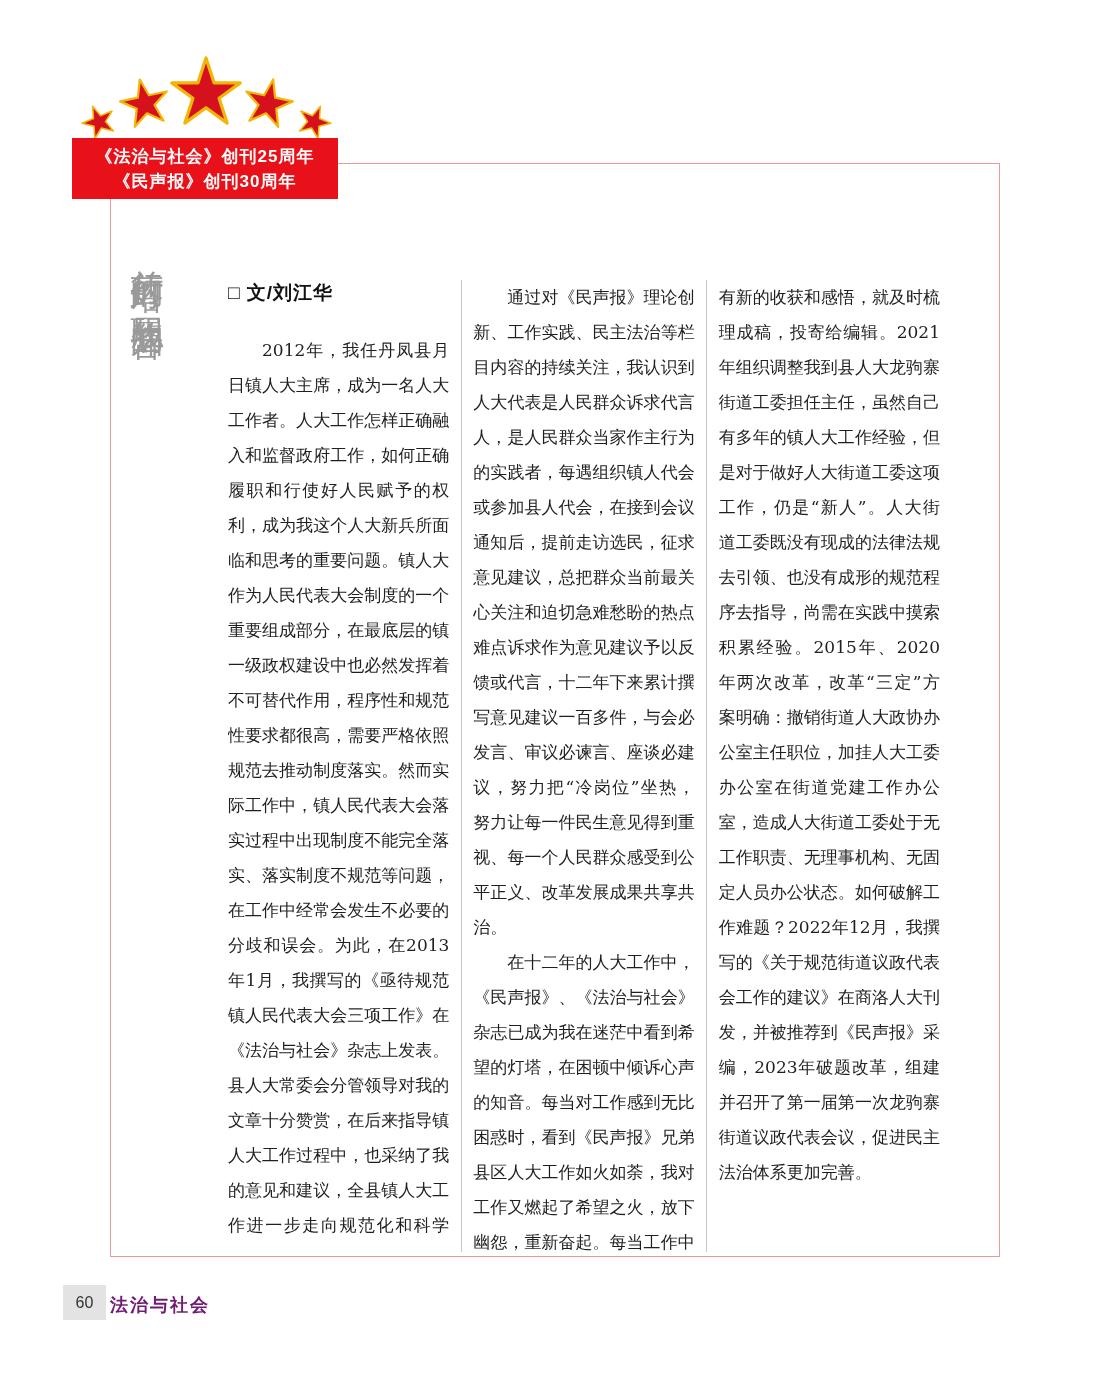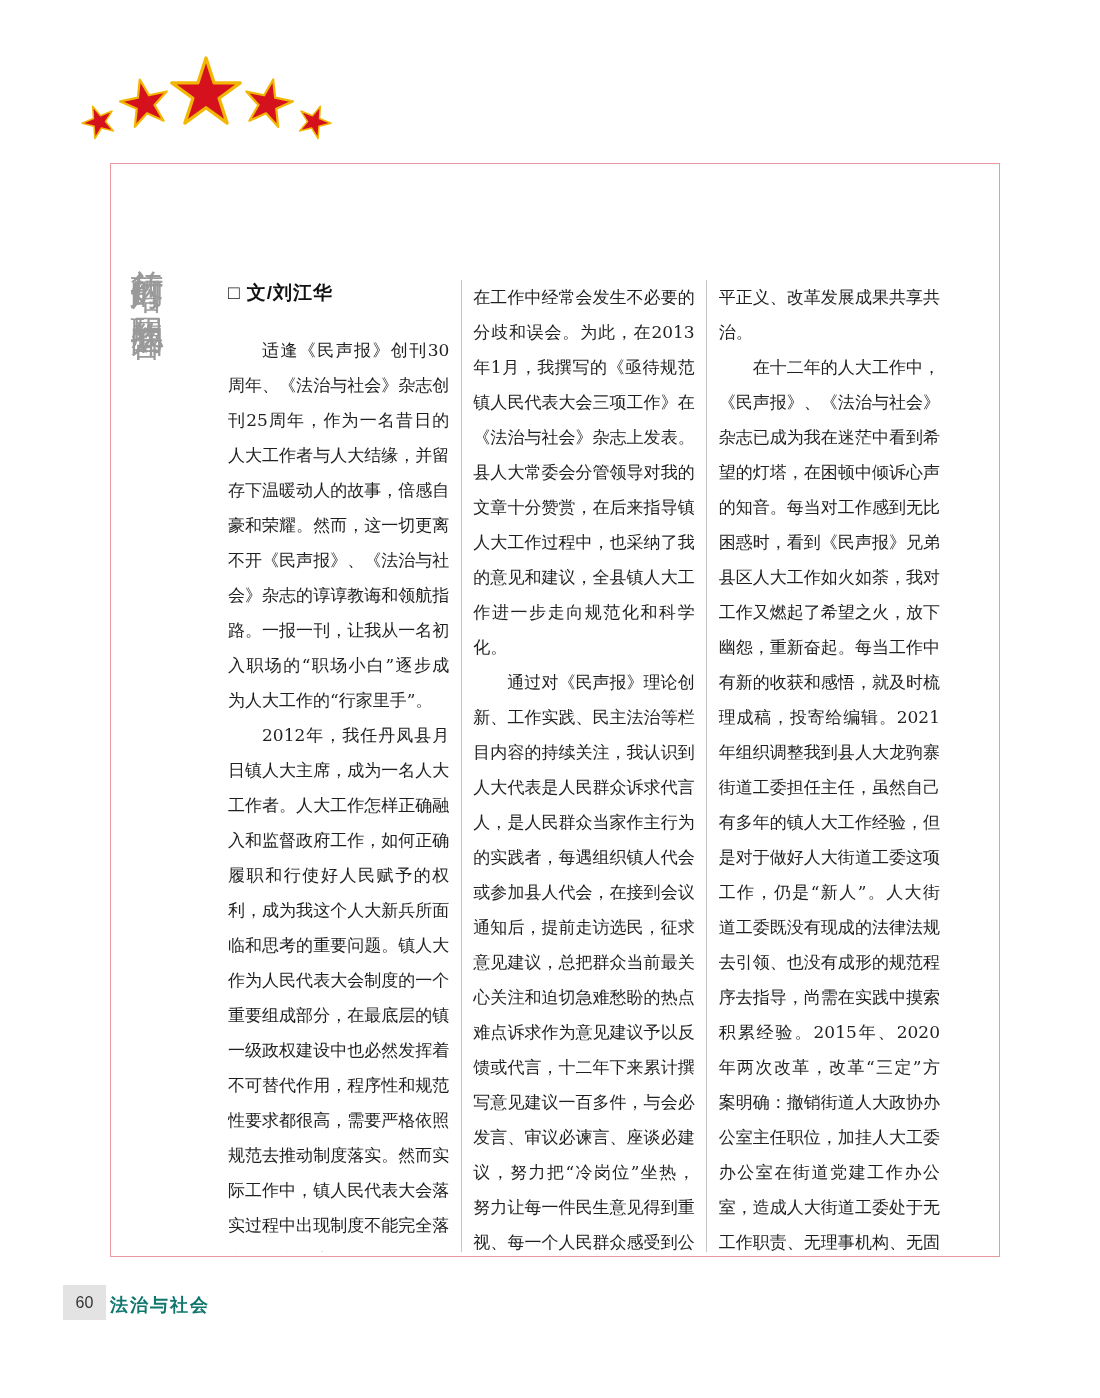--- a/index.html
+++ b/index.html
@@ -63,21 +63,21 @@
   
   #page-number{
     position:absolute;left:63px;top:1285px;width:43px;height:35px;
     background:#e3e3e3;color:#333333;
     font-family:"Liberation Sans", sans-serif;font-size:16px;
     display:flex;align-items:center;justify-content:center;
   }
   #magazine-name{
     position:absolute;left:110px;top:1293px;
     font-family:"Liberation Sans", sans-serif;
-    font-weight:bold;font-size:18px;color:#0f766e;letter-spacing:2px;
+    font-weight:bold;font-size:18px;color:#701a75;letter-spacing:2px;
   }
 </style>
 </head>
 <body>
 
 <div id="page">
 
   <svg id="banner-stars" viewBox="0 0 262 95" xmlns="http://www.w3.org/2000/svg" aria-hidden="true">
     <defs>
       <polygon id="st" points="0,-10 2.25,-3.09 9.51,-3.09 3.63,1.18 5.88,8.09 0,3.82 -5.88,8.09 -3.63,1.18 -9.51,-3.09 -2.25,-3.09" fill="#d4111d" stroke="#f2b705" stroke-width="0.9" stroke-linejoin="round"></polygon>
@@ -86,29 +86,32 @@
         <stop offset="100%" stop-color="#a80d14"></stop>
       </radialGradient>
     </defs>
     <use href="#st" transform="translate(24,72) scale(1.7) rotate(-22)"></use>
     <use href="#st" transform="translate(239,72) scale(1.7) rotate(22)"></use>
     <use href="#st" transform="translate(70,54) scale(2.5) rotate(-12)"></use>
     <use href="#st" transform="translate(193,54) scale(2.5) rotate(12)"></use>
     <use href="#st" transform="translate(131,44) scale(3.6)"></use>
   </svg>
 
+  <div id="banner-box">
+    <div>《法治与社会》创刊25周年</div>
+    <div>《民声报》创刊30周年</div>
+  </div>
 
   <div id="content-border"></div>
 
   <div id="vertical-title">前行的灯塔　履职的知音</div>
 
   <div id="article-wrap">
     <div id="article-body">
       <p id="byline">□ 文/刘江华</p>
-      <p class="para">适逢《民声报》创刊30周年、《法治与社会》杂志创刊25周年，作为一名昔日的人大工作者与人大结缘，并留存下温暖动人的故事，倍感自豪和荣耀。然而，这一切更离不开《民声报》、《法治与社会》杂志的谆谆教诲和领航指路。一报一刊，让我从一名初入职场的“职场小白”逐步成为人大工作的“行家里手”。</p>
       <p class="para">2012年，我任丹凤县月日镇人大主席，成为一名人大工作者。人大工作怎样正确融入和监督政府工作，如何正确履职和行使好人民赋予的权利，成为我这个人大新兵所面临和思考的重要问题。镇人大作为人民代表大会制度的一个重要组成部分，在最底层的镇一级政权建设中也必然发挥着不可替代作用，程序性和规范性要求都很高，需要严格依照规范去推动制度落实。然而实际工作中，镇人民代表大会落实过程中出现制度不能完全落实、落实制度不规范等问题，在工作中经常会发生不必要的分歧和误会。为此，在2013年1月，我撰写的《亟待规范镇人民代表大会三项工作》在《法治与社会》杂志上发表。县人大常委会分管领导对我的文章十分赞赏，在后来指导镇人大工作过程中，也采纳了我的意见和建议，全县镇人大工作进一步走向规范化和科学化。</p>
       <p class="para">通过对《民声报》理论创新、工作实践、民主法治等栏目内容的持续关注，我认识到人大代表是人民群众诉求代言人，是人民群众当家作主行为的实践者，每遇组织镇人代会或参加县人代会，在接到会议通知后，提前走访选民，征求意见建议，总把群众当前最关心关注和迫切急难愁盼的热点难点诉求作为意见建议予以反馈或代言，十二年下来累计撰写意见建议一百多件，与会必发言、审议必谏言、座谈必建议，努力把“冷岗位”坐热，努力让每一件民生意见得到重视、每一个人民群众感受到公平正义、改革发展成果共享共治。</p>
       <p class="para">在十二年的人大工作中，《民声报》、《法治与社会》杂志已成为我在迷茫中看到希望的灯塔，在困顿中倾诉心声的知音。每当对工作感到无比困惑时，看到《民声报》兄弟县区人大工作如火如荼，我对工作又燃起了希望之火，放下幽怨，重新奋起。每当工作中有新的收获和感悟，就及时梳理成稿，投寄给编辑。2021年组织调整我到县人大龙驹寨街道工委担任主任，虽然自己有多年的镇人大工作经验，但是对于做好人大街道工委这项工作，仍是“新人”。人大街道工委既没有现成的法律法规去引领、也没有成形的规范程序去指导，尚需在实践中摸索积累经验。2015年、2020年两次改革，改革“三定”方案明确：撤销街道人大政协办公室主任职位，加挂人大工委办公室在街道党建工作办公室，造成人大街道工委处于无工作职责、无理事机构、无固定人员办公状态。如何破解工作难题？2022年12月，我撰写的《关于规范街道议政代表会工作的建议》在商洛人大刊发，并被推荐到《民声报》采编，2023年破题改革，组建并召开了第一届第一次龙驹寨街道议政代表会议，促进民主法治体系更加完善。</p>
 
     </div>
   </div>
 
   <div id="page-number">60</div>
   <div id="magazine-name">法治与社会</div>
 

